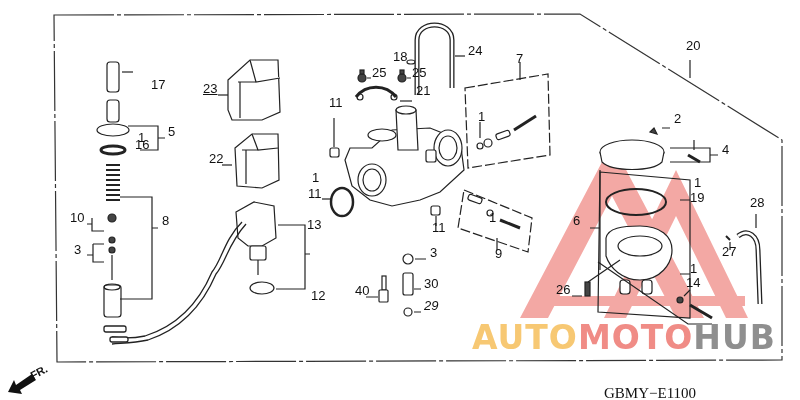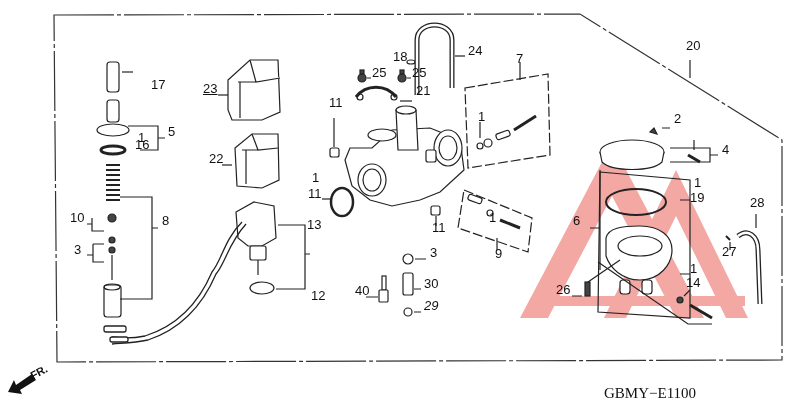--- a/index.html
+++ b/index.html
@@ -213,13 +213,16 @@
       <div class="lbl" style="left: 690px; top: 262px;">1</div>
       <div class="lbl" style="left: 686px; top: 276px; text-align: center;">14</div>
       <div class="lbl" style="left: 556px; top: 283px;">26</div>
       <div class="lbl" style="left: 750px; top: 196px;">28</div>
       <div class="lbl" style="left: 722px; top: 245px;">27</div>
     </div>
 
   <div class="fr">FR.</div>
   <div class="code">GBMY−E1100</div>
 
+  <div class="wm">
+    <span style="color: rgb(247, 200, 115);">AUTO</span><span style="color: rgb(240, 140, 134);">MOTO</span><span style="color: rgb(143, 143, 143);">HUB</span>
+  </div>
 </div>
 
 </body></html>

